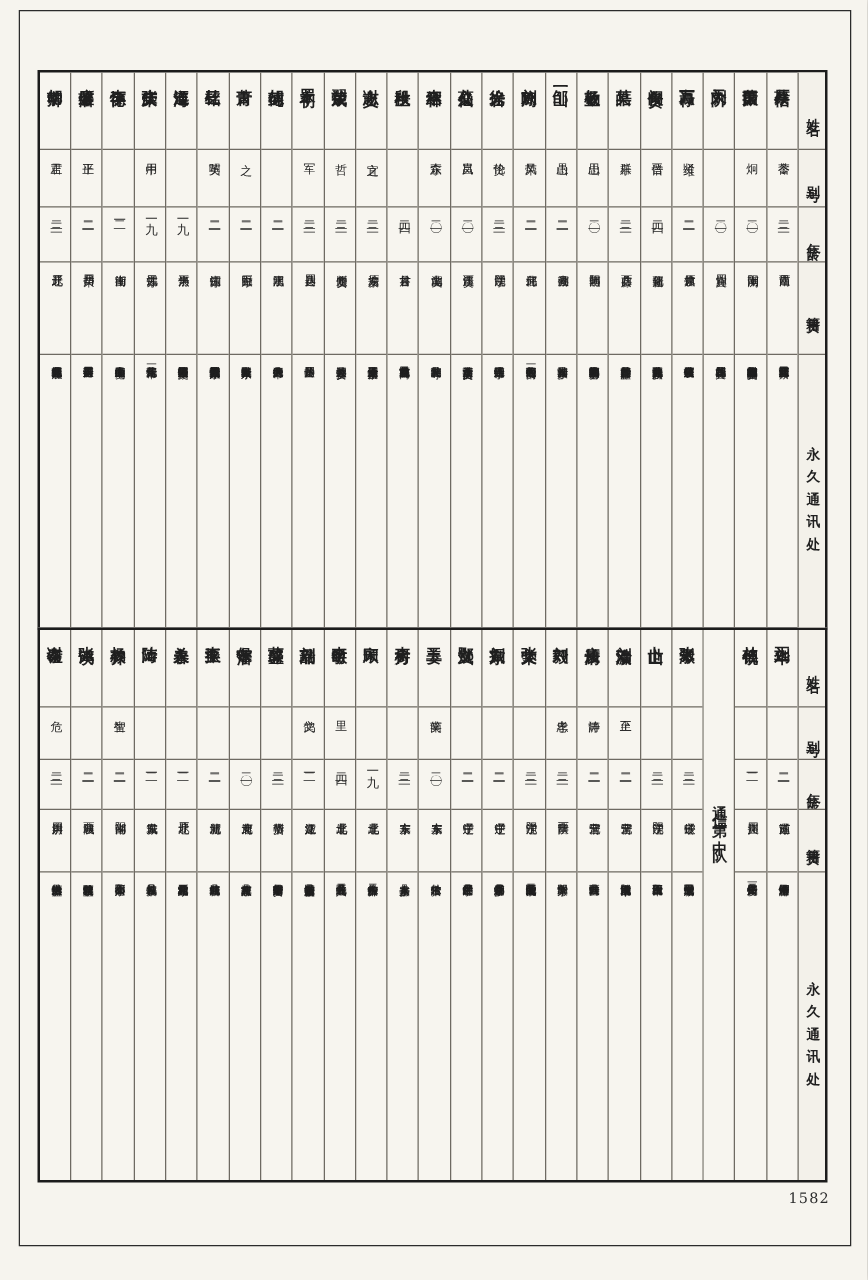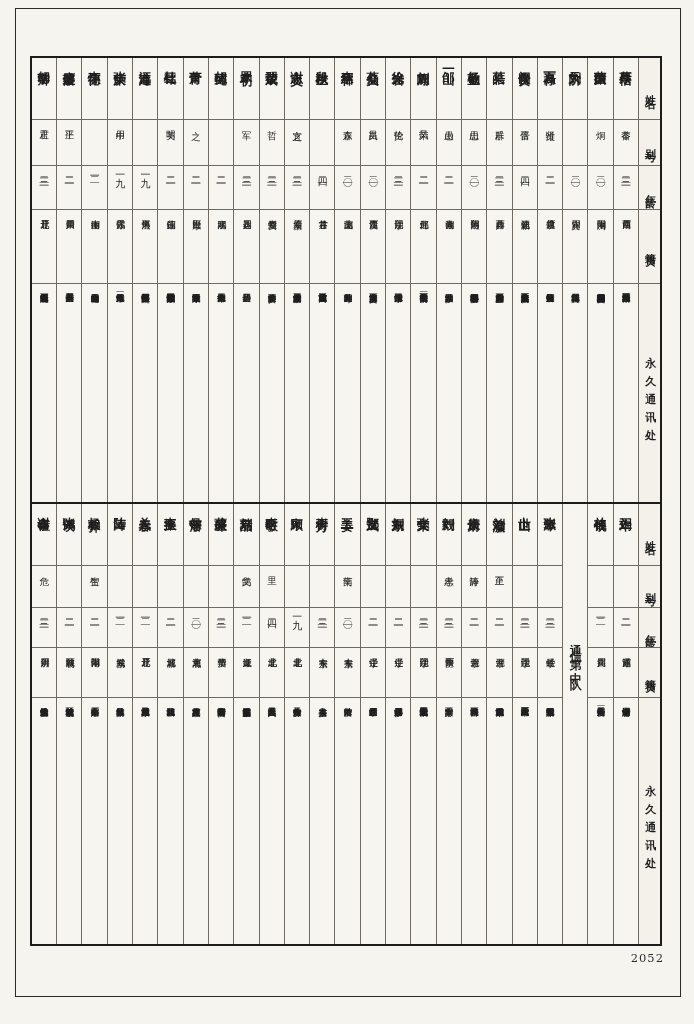--- a/index.html
+++ b/index.html
@@ -946,14 +946,14 @@
           </div>
           <div class="cell r-native">
             <span>四川射洪</span>
           </div>
           <div class="cell r-address">
             <span>射洪太和镇德盛上街十号</span>
           </div>
         </div>
       </section>
   </div>
-  <div class="page-number">2052</div>
+  <div class="page-number">1582</div>
 </div>
 
 </body></html>

